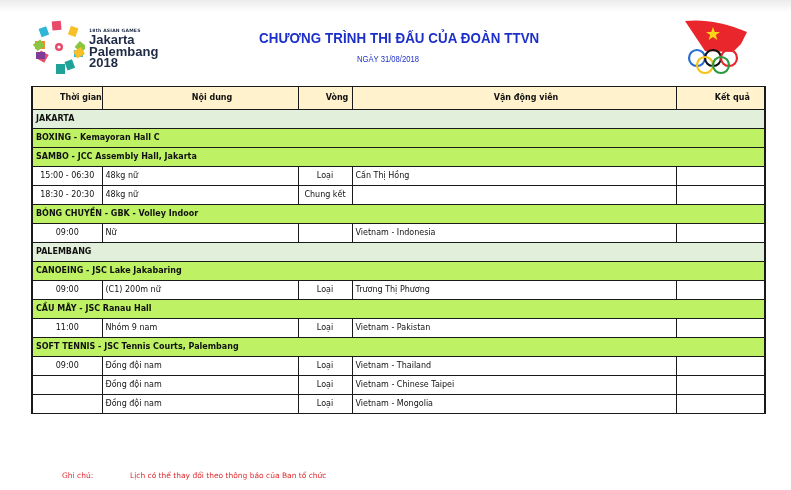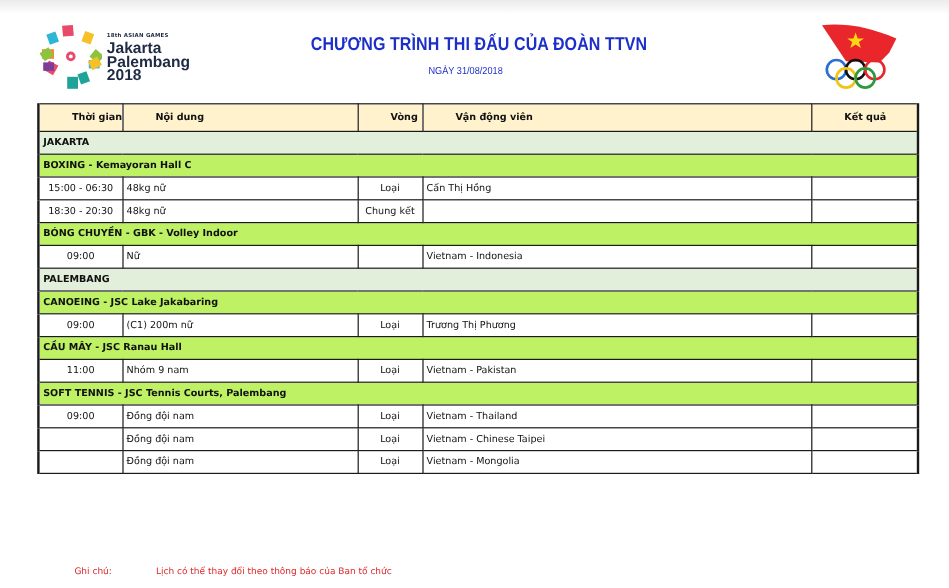--- a/index.html
+++ b/index.html
@@ -30,21 +30,21 @@
   table.sched {
     position: absolute; left: 31px; top: 86px;
     border-collapse: collapse; table-layout: fixed; width: 733px;
     font-family: "DejaVu Sans", sans-serif; font-size: 8px; color: #111;
   }
   table.sched td, table.sched th {
     border: 1px solid #1a1a1a; padding: 0 3px; white-space: nowrap; overflow: hidden;
     height: 18px; line-height: 18px;
   }
   table.sched th {
-    background: #fff2cc; font-weight: bold; height: 22px; line-height: 22px; text-align: left; padding-left: 27px;
+    background: #fff2cc; font-weight: bold; height: 22px; line-height: 22px; text-align: center; padding-left: 27px;
   }
   tr.region td { background: #e2efda; font-weight: bold; }
   tr.venue td { background: #bef264; font-weight: bold; }
   td.c-time, td.c-round { text-align: center; }
   td.c-result { }
   .left-thick { border-left: 2px solid #1a1a1a !important; }
   .right-thick { border-right: 2px solid #1a1a1a !important; }
 
   .note {
     position: absolute; top: 471px; font-size: 7.5px; color: #e0282b;
@@ -114,20 +114,23 @@
       <th class="right-thick">Kết quả</th>
     </tr>
   </thead>
   <tbody>
     <tr class="region">
       <td colspan="5" class="left-thick right-thick">JAKARTA</td>
     </tr>
     <tr class="venue">
       <td colspan="5" class="left-thick right-thick">BOXING - Kemayoran Hall C</td>
     </tr>
+    <tr class="venue">
+      <td colspan="5" class="left-thick right-thick">SAMBO - JCC Assembly Hall, Jakarta</td>
+    </tr>
     <tr>
       <td class="c-time left-thick">15:00 - 06:30</td>
       <td>48kg nữ</td>
       <td class="c-round">Loại</td>
       <td>Cấn Thị Hồng</td>
       <td class="c-result right-thick"></td>
     </tr>
     <tr>
       <td class="c-time left-thick">18:30 - 20:30</td>
       <td>48kg nữ</td>

